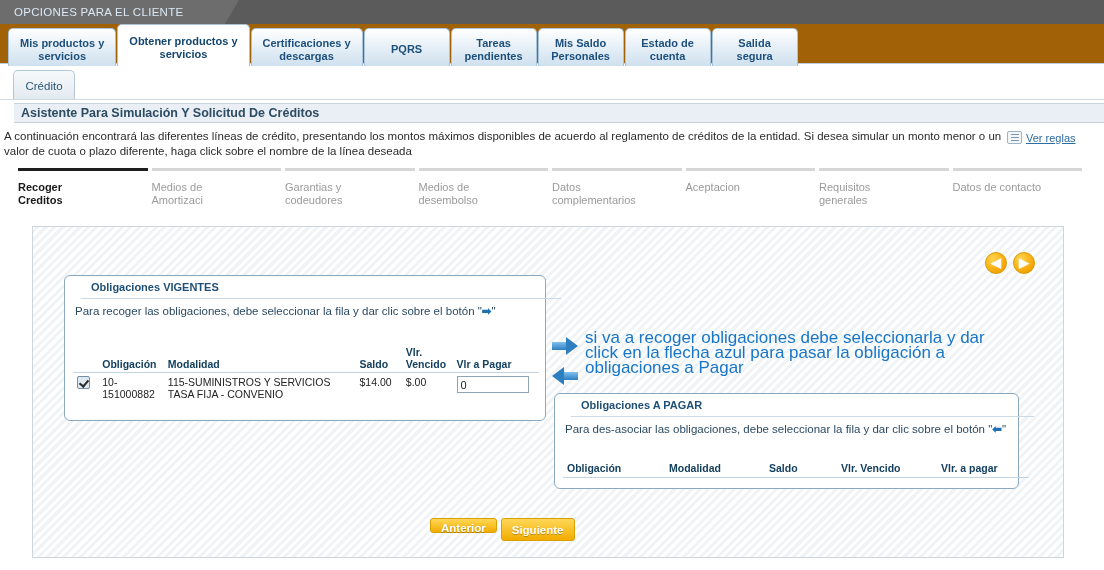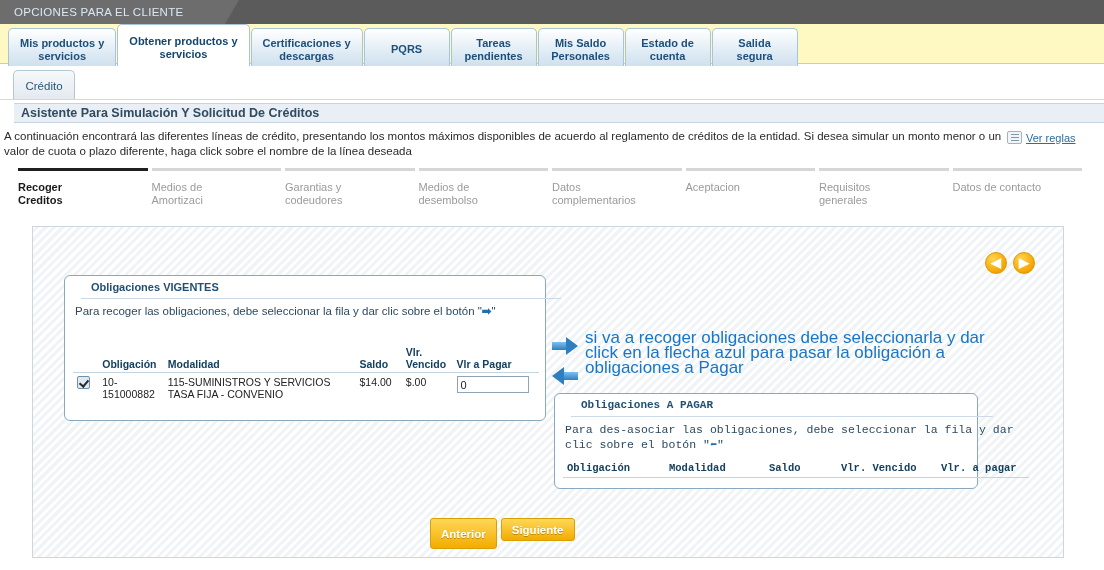--- a/index.html
+++ b/index.html
@@ -41,21 +41,21 @@
     background: #6d6d6d;
     transform: skewX(-30deg);
     transform-origin: bottom left;
   }
   .topbar-tab span { position: relative; z-index: 2; }
 
   
   .navbar {
     position: absolute; top: 24px; left: 0;
     width: 1104px; height: 40px;
-    background: #fef9c3;
+    background: #a16207;
     border-bottom: 1px solid #b9cfe0;
   }
   .navtabs {
     position: absolute; top: 0; left: 8px;
     display: flex;
     align-items: flex-end;
     height: 42px;
   }
   .navtab {
     position: relative;
@@ -290,21 +290,21 @@
     border: 1px solid #8fa4b4;
     background: #ffffff;
     font-size: 11px;
     padding: 0 3px;
     color: #222;
   }
 
   
   #box-pagar {
     top: 393px; left: 554px;
-    width: 424px; height: 96px; font-family: Liberation Mono, monospace;
+    width: 465px; height: 96px;
   }
   #pagar-help { top: 28px; width: 462px; }
   .arrow-inline-l { color: #1f6fb2; font-weight: bold; }
   #pagar-table { top: 66px; left: 8px; width: 466px; }
   #pagar-table th { border-bottom: 1px solid #c3d4e1; padding-bottom: 3px; }
   .pagar-hdr-row th { text-align: left; }
 
   
   .big-arrow {
     position: absolute;
@@ -344,21 +344,21 @@
   }
 
   
   .btnrow {
     position: absolute;
     top: 518px; left: 430px;
     display: flex;
     gap: 4px;
   }
   .btn-yellow {
-    height: 31px;
+    height: 15px;
     padding: 0 10px;
     border: 1px solid #d8a000;
     border-radius: 3px;
     background: linear-gradient(to bottom, #ffd758 0%, #f2ac00 100%);
     color: #ffffff;
     font-size: 11.5px;
     font-weight: bold;
     line-height: 18px;
     text-shadow: 0 1px 0 rgba(0,0,0,.25);
   }

